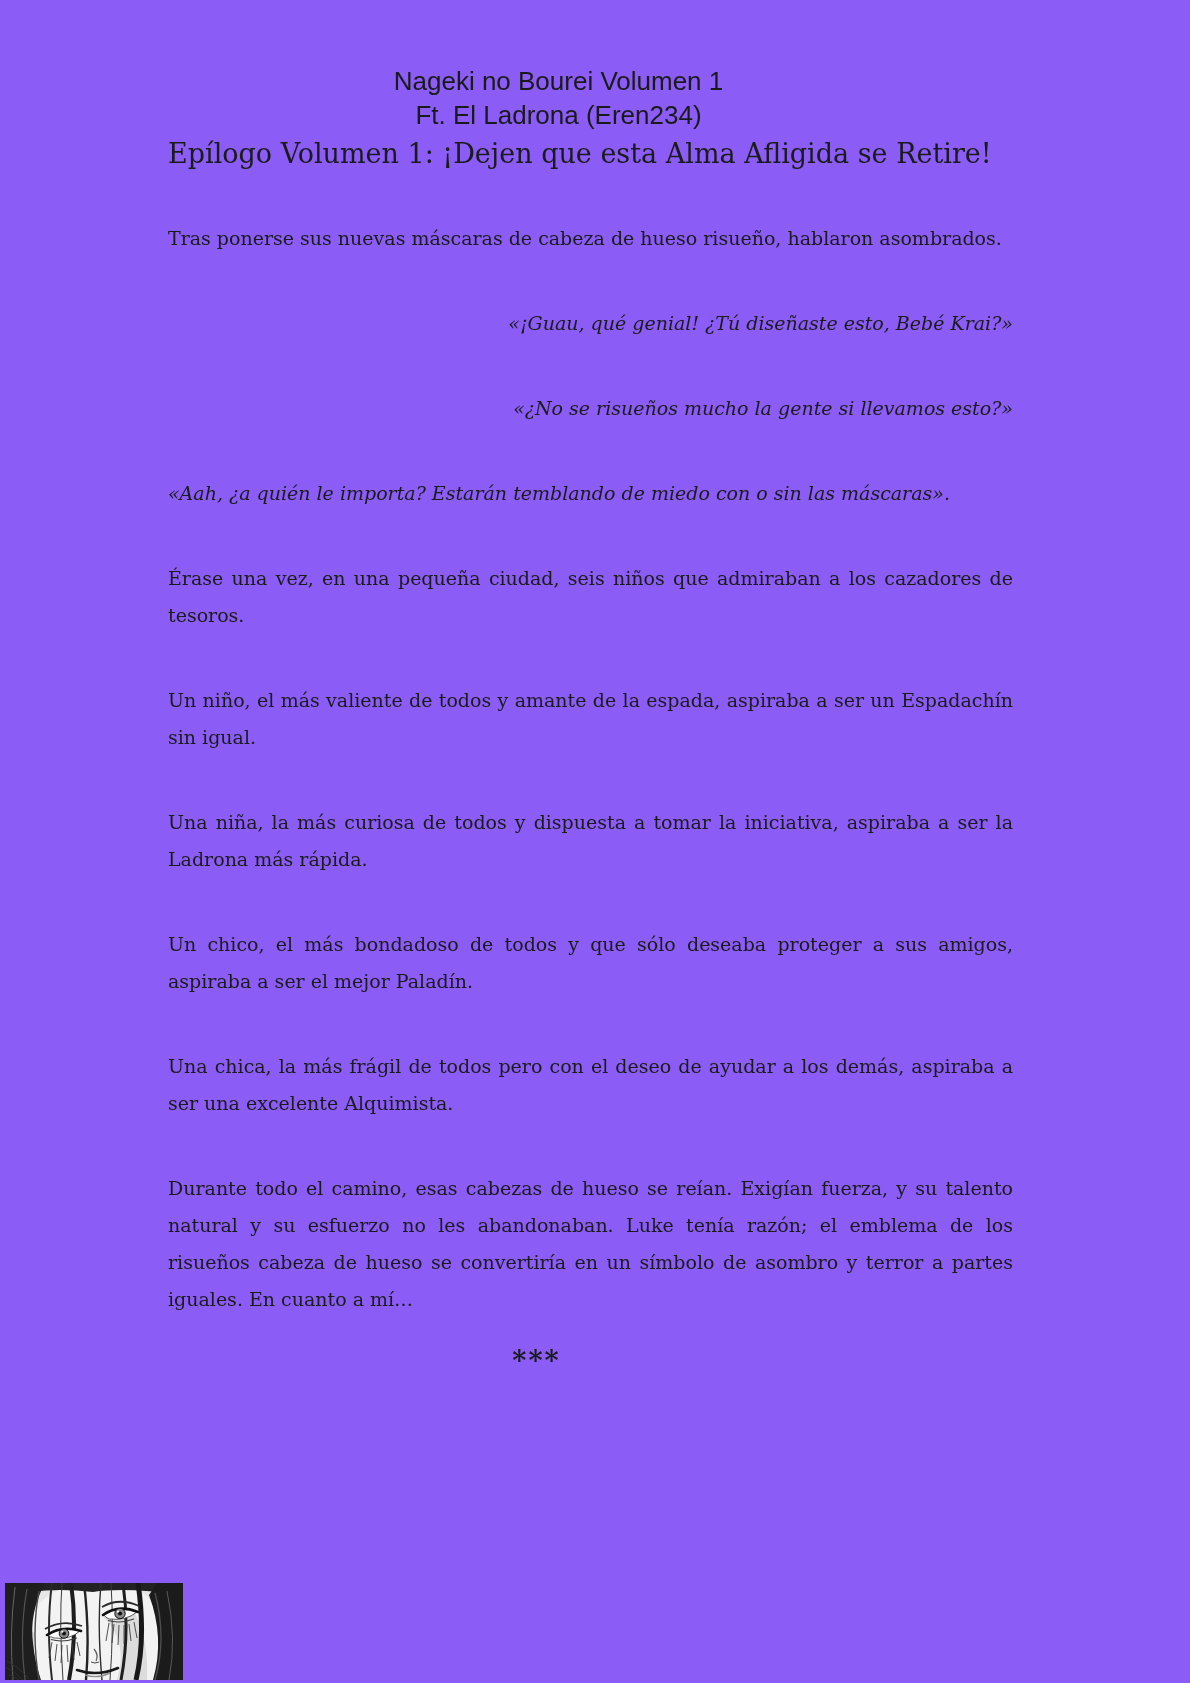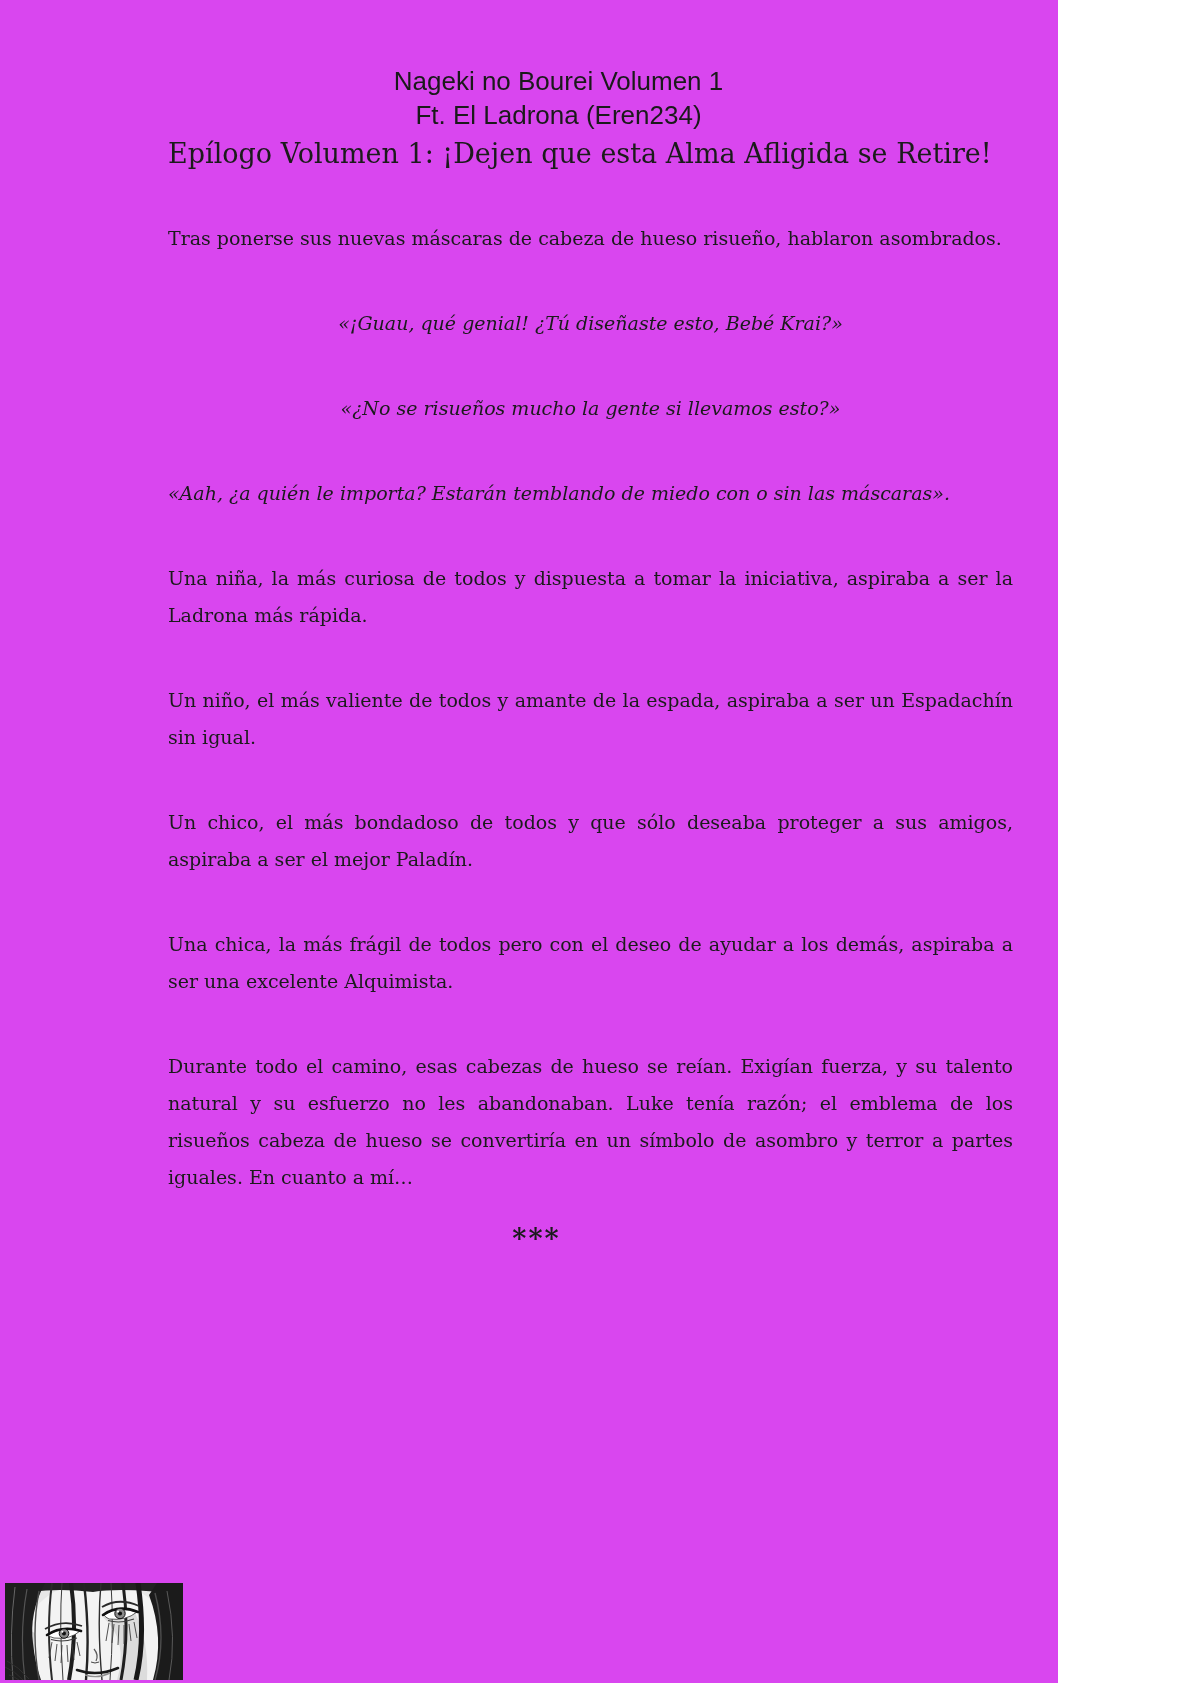--- a/index.html
+++ b/index.html
@@ -1,20 +1,20 @@
 <!DOCTYPE html>
 <html><head>
 <meta charset="utf-8">
 <style>
   * { margin:0; padding:0; box-sizing:border-box; }
   html,body { background:#ffffff; }
   .page {
     position:relative;
-    width:1058px; height:1683px;
-    background:#d946ef;
+    width:1190px; height:1683px;
+    background:#8b5cf6;
     overflow:hidden;
     color:#1b1b1b;
     font-family:"DejaVu Serif", serif;
   }
   .text-block {
     position:absolute;
     left:168px; top:64px;
     width:845px;
   }
   .doc-header {
@@ -33,21 +33,21 @@
   }
   p.body, p.quote {
     font-size:19px;
     line-height:37px;
     margin-bottom:20px;
     text-align:justify;
     text-justify:inter-word;
     margin-top:48px;
   }
   p.quote { font-style:italic; }
-  p.quote.single, p.body.single { text-align:center; }
+  p.quote.single, p.body.single { text-align:right; }
   .separator {
     text-align:center;
     transform:translateX(-54px);
     font-weight:bold;
     font-size:27px;
     line-height:37px;
     margin-top:24px;
     margin-bottom:26px;
     letter-spacing:2px;
   }
@@ -69,22 +69,23 @@
       <div>Nageki no Bourei Volumen 1</div>
       <div>Ft. El Ladrona (Eren234)</div>
     </div>
 
     <p class="heading">Epílogo Volumen 1: ¡Dejen que esta Alma Afligida se Retire!</p>
 
     <p class="body">Tras ponerse sus nuevas máscaras de cabeza de hueso risueño, hablaron asombrados.</p>
     <p class="quote single">«¡Guau, qué genial! ¿Tú diseñaste esto, Bebé Krai?»</p>
     <p class="quote single">«¿No se risueños mucho la gente si llevamos esto?»</p>
     <p class="quote">«Aah, ¿a quién le importa? Estarán temblando de miedo con o sin las máscaras».</p>
+    <p class="body">Érase una vez, en una pequeña ciudad, seis niños que admiraban a los cazadores de tesoros.</p>
+    <p class="body">Un niño, el más valiente de todos y amante de la espada, aspiraba a ser un Espadachín sin igual.</p>
     <p class="body">Una niña, la más curiosa de todos y dispuesta a tomar la iniciativa, aspiraba a ser la Ladrona más rápida.</p>
-    <p class="body">Un niño, el más valiente de todos y amante de la espada, aspiraba a ser un Espadachín sin igual.</p>
     <p class="body">Un chico, el más bondadoso de todos y que sólo deseaba proteger a sus amigos, aspiraba a ser el mejor Paladín.</p>
     <p class="body">Una chica, la más frágil de todos pero con el deseo de ayudar a los demás, aspiraba a ser una excelente Alquimista.</p>
     <p class="body">Durante todo el camino, esas cabezas de hueso se reían. Exigían fuerza, y su talento natural y su esfuerzo no les abandonaban. Luke tenía razón; el emblema de los risueños cabeza de hueso se convertiría en un símbolo de asombro y terror a partes iguales. En cuanto a mí…</p>
 
     <p class="separator">***</p>
 
 
   </div>
 
   <svg class="footer-art" viewBox="0 0 178 97" preserveAspectRatio="none" role="img">

